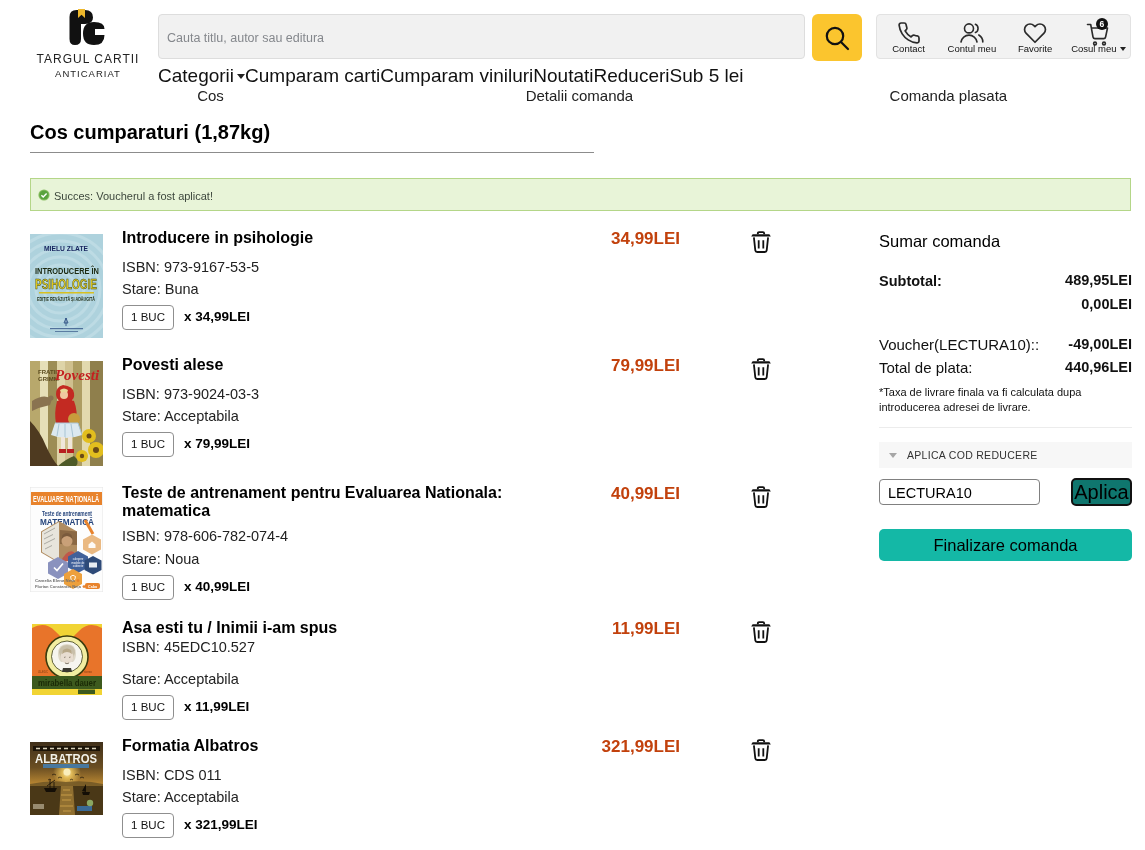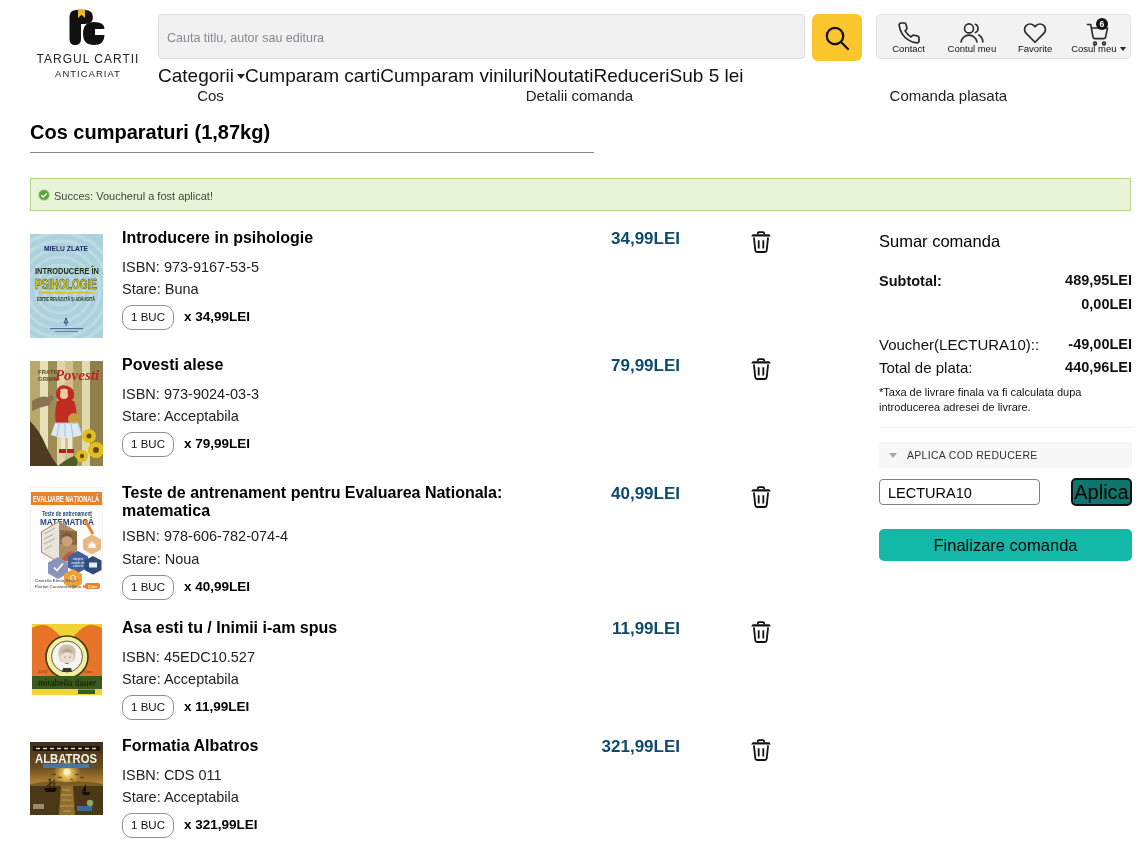--- a/index.html
+++ b/index.html
@@ -32,23 +32,23 @@
 
 #alert { left:30px; top:178px; width:1101px; height:33px; background:#e8f4d8; border:1px solid #b4d688; }
 #alert .txt { position:absolute; left:23px; top:11px; font-size:11px; color:#3c463c; }
 
 
 .item { position:absolute; left:0; width:800px; }
 .cover { position:absolute; left:30px; }
 .t-title { position:absolute; left:122px; top:0; width:430px; font-size:16px; font-weight:bold; line-height:18px; color:#000; }
 .t-isbn { position:absolute; left:122px; font-size:14.5px; color:#222; }
 .t-stare { position:absolute; left:122px; font-size:14.5px; color:#222; }
-.buc { position:absolute; left:122px; width:52px; height:25px; border:1px solid #8f8f8f; border-radius:10px; text-align:center; font-size:11.5px; line-height:23px; color:#111; }
+.buc { position:absolute; left:122px; width:52px; height:25px; border:1px solid #8f8f8f; border-radius:4px; text-align:center; font-size:11.5px; line-height:23px; color:#111; }
 .xprice { position:absolute; left:184px; font-size:13.5px; font-weight:bold; color:#000; }
-.price { position:absolute; left:480px; top:0; width:200px; text-align:right; font-size:17px; font-weight:bold; color:#0c4a6e; }
+.price { position:absolute; left:480px; top:0; width:200px; text-align:right; font-size:17px; font-weight:bold; color:#c2410c; }
 .trash { position:absolute; left:749px; top:1px; }
 
 
 #sumar-t { left:879px; top:232px; font-size:16.5px; color:#000; }
 .srow { position:absolute; left:879px; width:253px; font-size:15px; }
 .srow .v { position:absolute; right:0; top:0; font-weight:bold; font-size:14.5px; }
 #note { left:879px; top:385px; width:253px; font-size:11px; line-height:14.5px; color:#111; }
 #sdiv { left:879px; top:427px; width:253px; height:1px; background:#ececec; }
 #codbar { left:879px; top:442px; width:253px; height:26px; background:#f7f7f7; }
 #codbar .ct { position:absolute; left:28px; top:7px; font-size:10.5px; font-weight:normal; color:#333; letter-spacing:0.3px; }
@@ -286,21 +286,21 @@
     <path d="M31 44 l8 0 l1 4 l-10 0 Z" fill="#3a3830"></path>
     <path d="M32 33 a1 1 0 0 0 1.5 0 M37 33 a1 1 0 0 0 1.5 0 M33 39 q2 1.5 4 0" stroke="#6a6050" stroke-width="0.8" fill="none"></path>
     <rect x="0" y="52" width="70" height="13" fill="#3d5a1e"></rect>
     <text x="35" y="61.5" text-anchor="middle" font-size="8.5" font-weight="bold" fill="#1a2a06" font-family="Liberation Sans" textLength="58" lengthAdjust="spacingAndGlyphs">mirabella dauer</text>
     <rect x="0" y="65" width="70" height="6" fill="#f1d434"></rect>
     <rect x="46" y="65.5" width="17" height="4.5" fill="#3d5a1e"></rect>
     <text x="6" y="49" font-size="2.8" fill="#7a3a10" font-family="Liberation Sans">45-EDC</text>
     <text x="52" y="49" font-size="2.8" fill="#7a3a10" font-family="Liberation Sans">stereo</text>
   </svg>
   <div class="t-title">Asa esti tu / Inimii i-am spus</div>
-  <div class="t-isbn" style="top:30px">ISBN: 45EDC10.527</div>
+  <div class="t-isbn" style="top:20px">ISBN: 45EDC10.527</div>
   <div class="t-stare" style="top:52px">Stare: Acceptabila</div>
   <div class="buc" style="top:76px">1 BUC</div>
   <div class="xprice" style="top:80px">x 11,99LEI</div>
   <div class="price">11,99LEI</div>
   <svg class="trash" width="24" height="24" viewBox="0 0 24 24" fill="none" stroke="#111" stroke-width="1.8" stroke-linejoin="round">
     <path d="M8.8 4.2 V3.4 Q8.8 2.1 10.1 2.1 H13.9 Q15.2 2.1 15.2 3.4 V4.2"></path>
     <path d="M2.2 6.6 L3.6 4.3 H20.4 L21.8 6.6 Z" fill="#111" stroke="none"></path>
     <path d="M4.9 7.3 L6.3 20.4 Q6.5 22 8.2 22 H15.8 Q17.5 22 17.7 20.4 L19.1 7.3"></path>
     <path d="M9.7 10.2 V18.6 M14.3 10.2 V18.6"></path>
   </svg>

